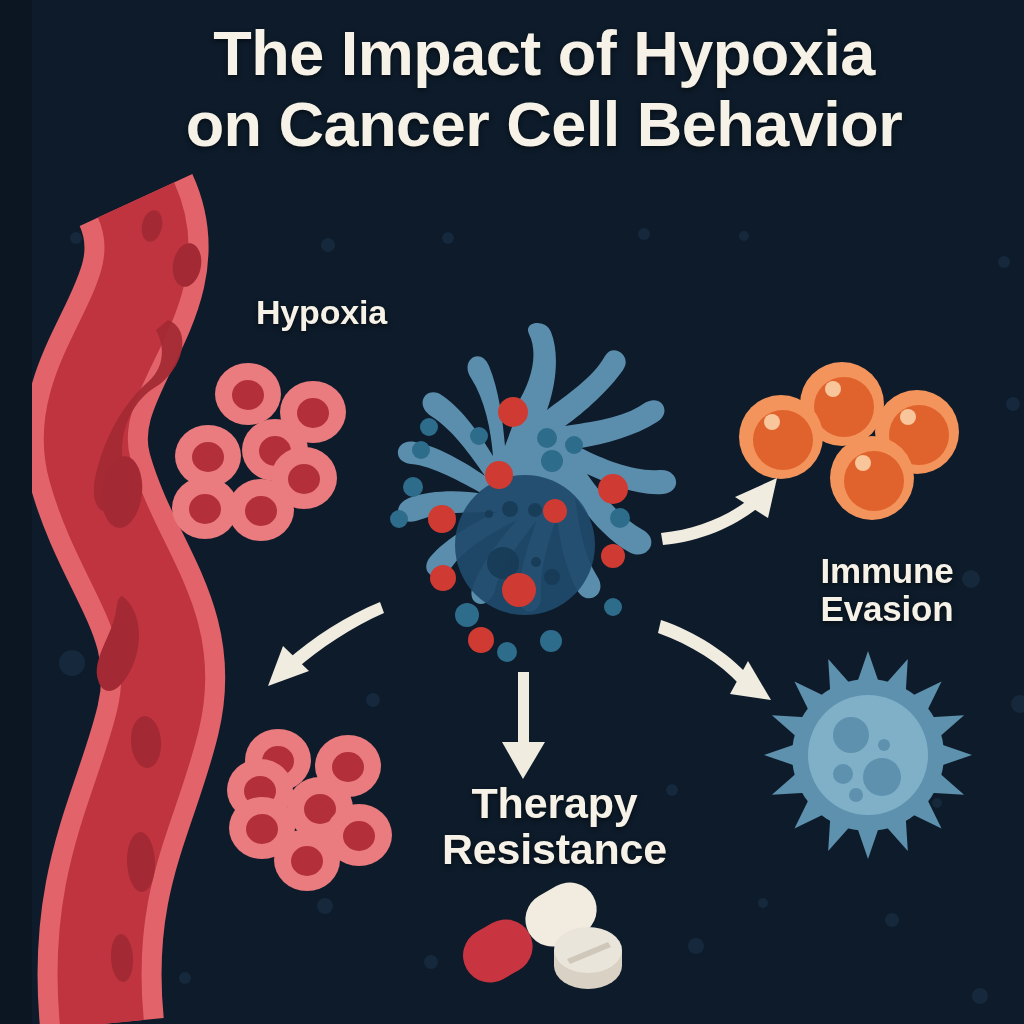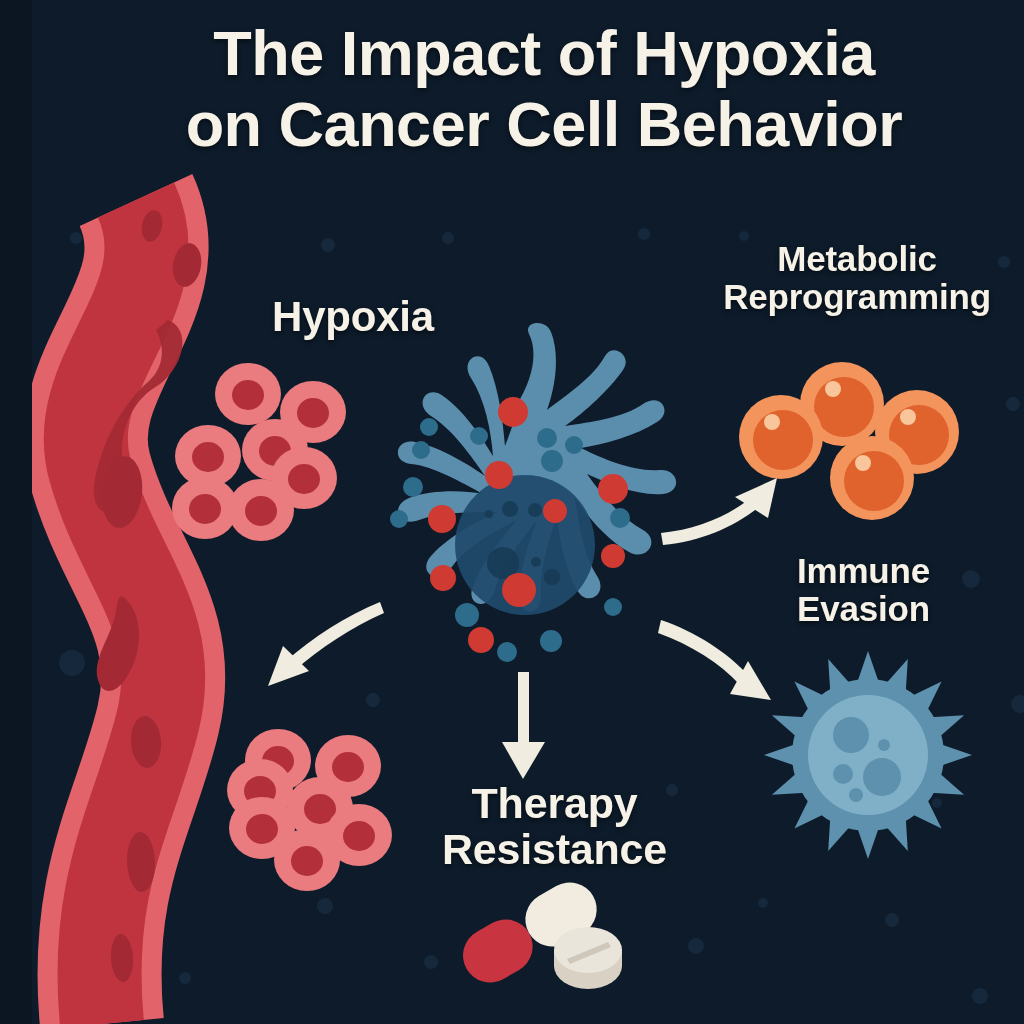--- a/index.html
+++ b/index.html
@@ -39,35 +39,36 @@
     left: 0;
     top: 18px;
     width: 1024px;
     text-align: center;
     font-size: 63px;
     font-weight: 700;
     line-height: 1.12;
     letter-spacing: -0.5px;
   }
   #label-hypoxia {
-    left: 240px;
+    left: 224px;
     top: 294px;
-    font-size: 42px;
+    font-size: 34px;
   }
   #label-metabolic {
     left: 660px;
     top: 240px;
     width: 330px;
     text-align: center;
     font-size: 35px;
   }
   #label-immune {
     left: 765px;
     top: 552px;
     width: 180px;
+    text-align: center;
     font-size: 35px;
   }
   #label-therapy {
     left: 405px;
     top: 780px;
     width: 235px;
     text-align: center;
     font-size: 43px;
   }
 </style>
@@ -335,22 +336,20 @@
       </g>
 
     </g>
   </svg>
 
   <div id="title" class="label">The Impact of Hypoxia
 on Cancer Cell Behavior</div>
 
   <div id="label-hypoxia" class="label">Hypoxia</div>
 
-  <div id="label-metabolic" class="label">Metabolic
-Reprogramming</div>
 
   <div id="label-immune" class="label">Immune
 Evasion</div>
 
   <div id="label-therapy" class="label">Therapy
 Resistance</div>
 
 </div>
 
 </body></html>

